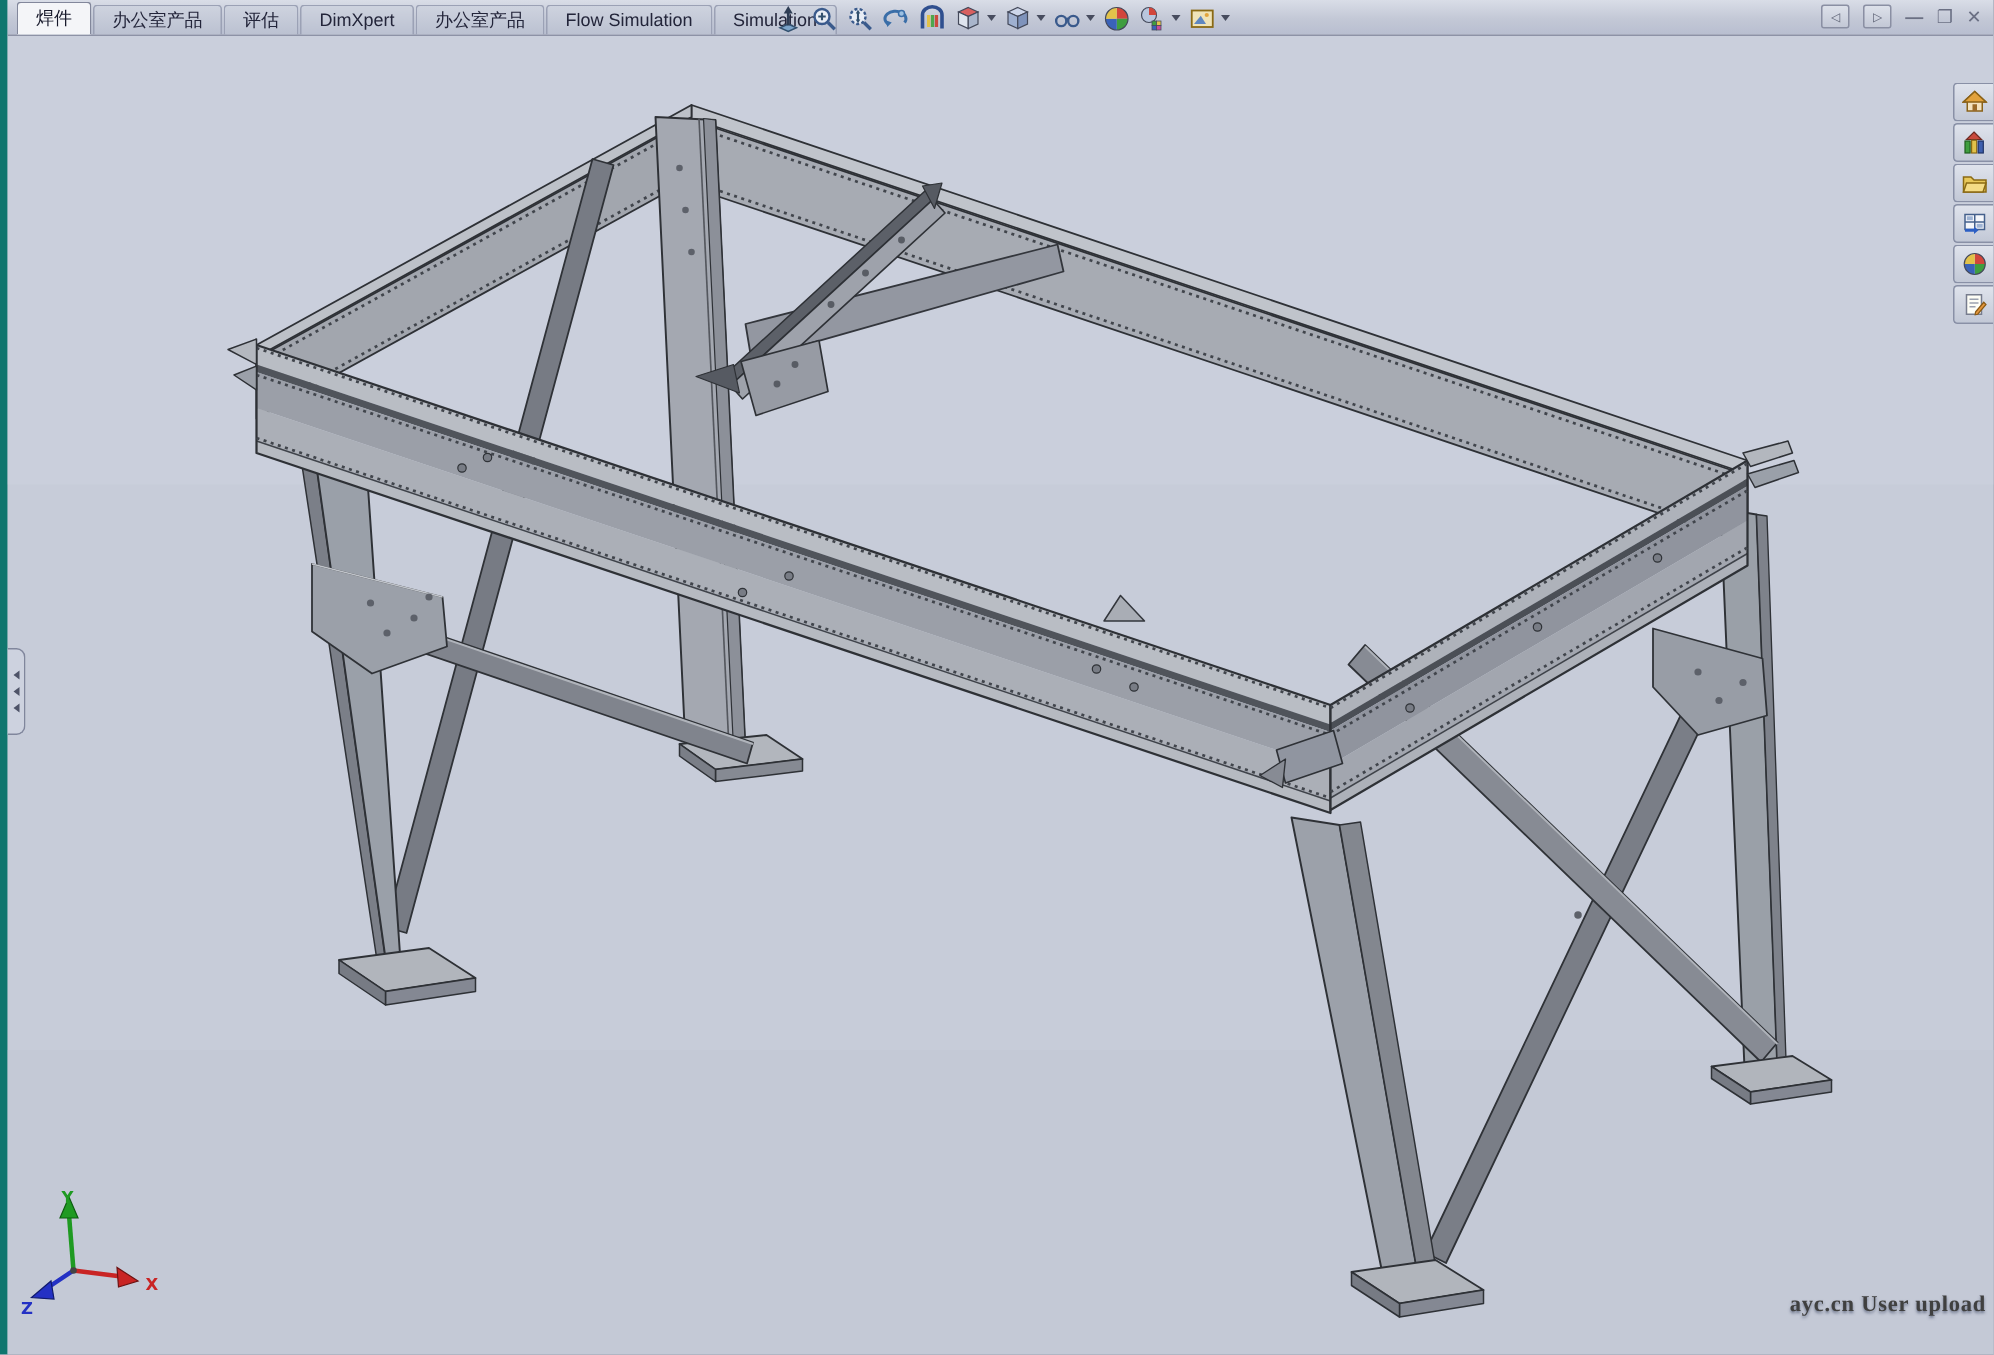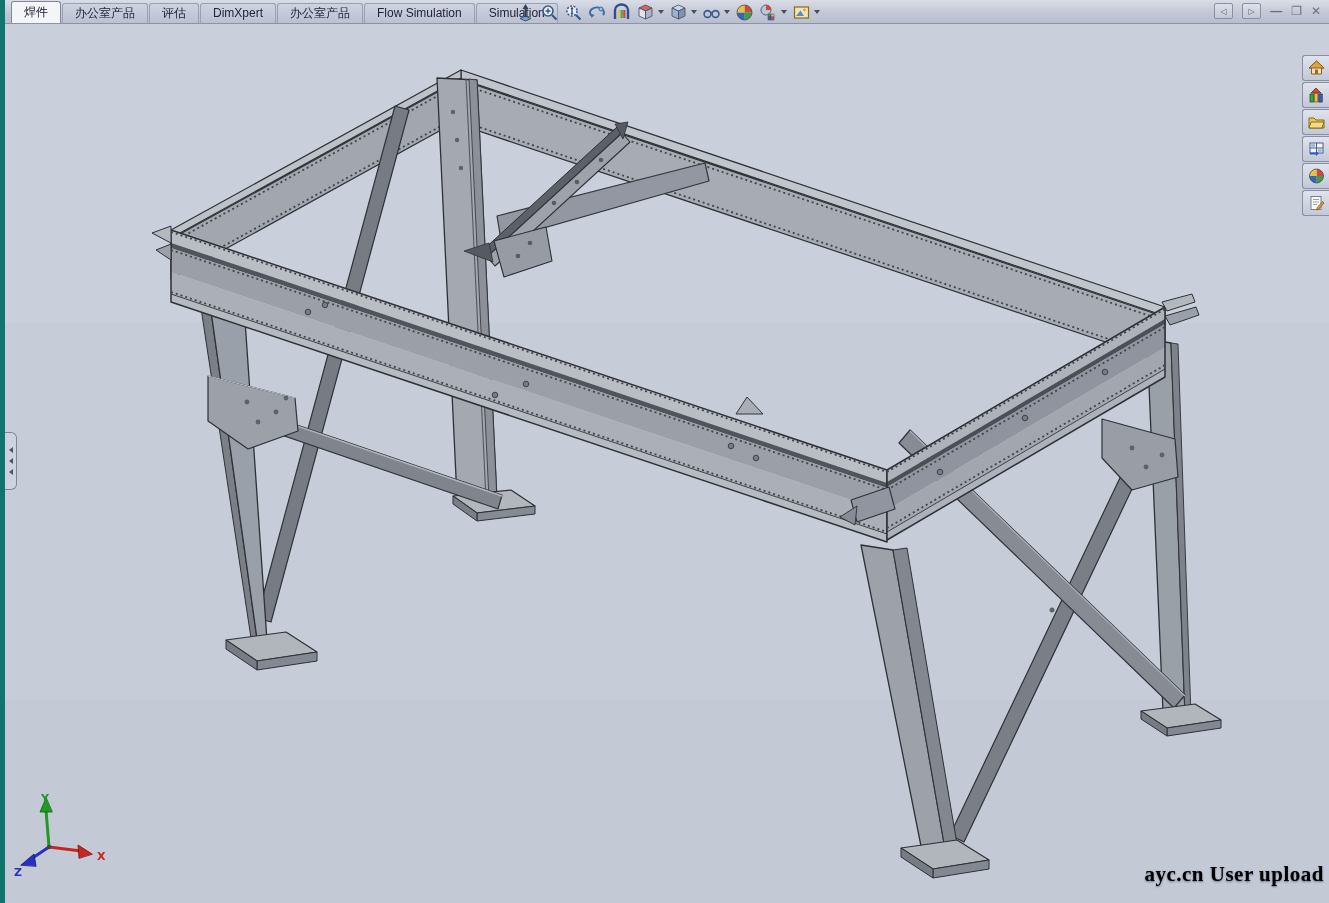--- a/index.html
+++ b/index.html
@@ -33,22 +33,22 @@
   
   #featuretab{position:absolute;left:0;top:432px;width:11px;height:56px;background:#cdd2df;
               border:1px solid #80869c;border-left:none;border-radius:0 6px 6px 0;z-index:20;
               display:flex;flex-direction:column;align-items:center;justify-content:center;gap:5px;}
   .larrow{width:0;height:0;border-top:3.5px solid transparent;border-bottom:3.5px solid transparent;
           border-right:4.5px solid #4e5368;}
   
   #view3d{position:absolute;left:0;top:0;z-index:1;}
   #triad{position:absolute;left:8px;top:790px;z-index:10;}
   #watermark{position:absolute;right:5px;top:862px;z-index:10;
-             font-family:"Liberation Serif","DejaVu Serif",serif;font-weight:bold;font-size:21px;
-             color:#000000;text-shadow:0 1px 2px rgba(90,100,125,.85);letter-spacing:.5px;}
+             font-family:"Liberation Serif","DejaVu Serif",serif;font-weight:bold;font-size:15px;
+             color:#404040;text-shadow:0 1px 2px rgba(90,100,125,.85);letter-spacing:.5px;}
   text{font-family:"DejaVu Sans",sans-serif;}
 </style>
 </head>
 <body>
 
 <div id="window">
 
   <svg id="view3d" width="1329" height="903" viewBox="0 0 1329 903">
     <g>
       <rect x="0" y="23" width="1329" height="880" fill="#c7ccd9"></rect>

